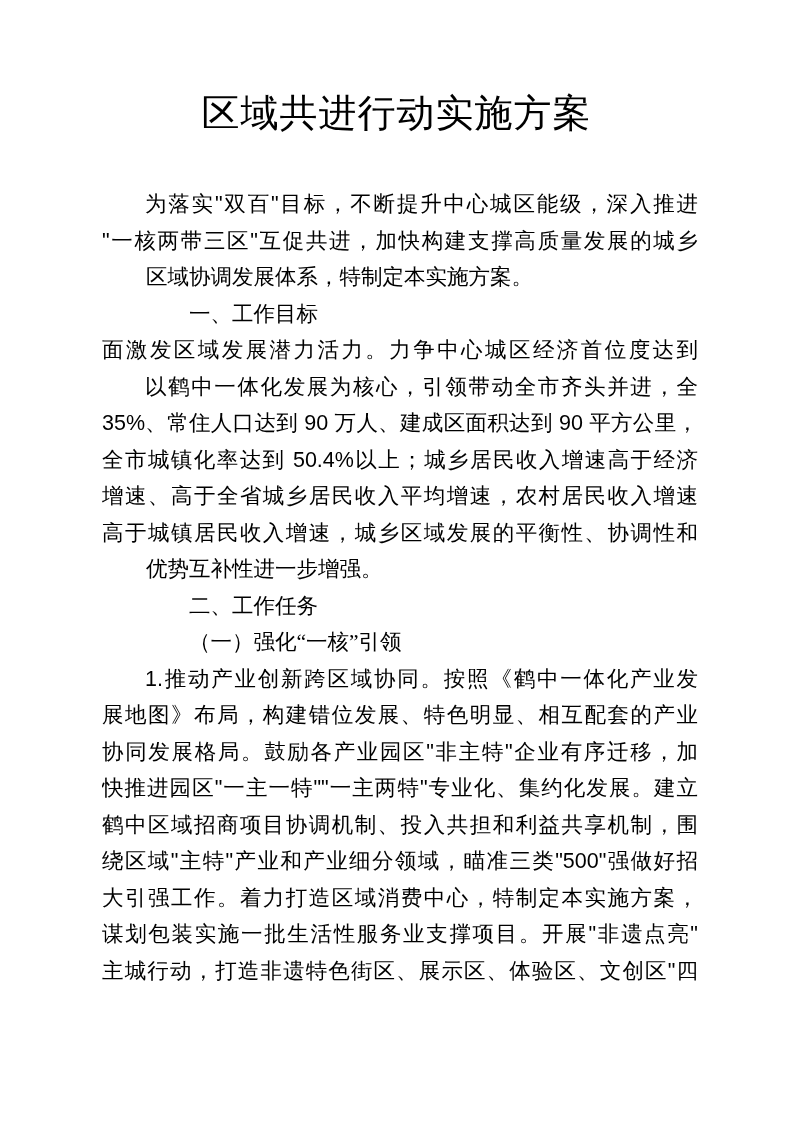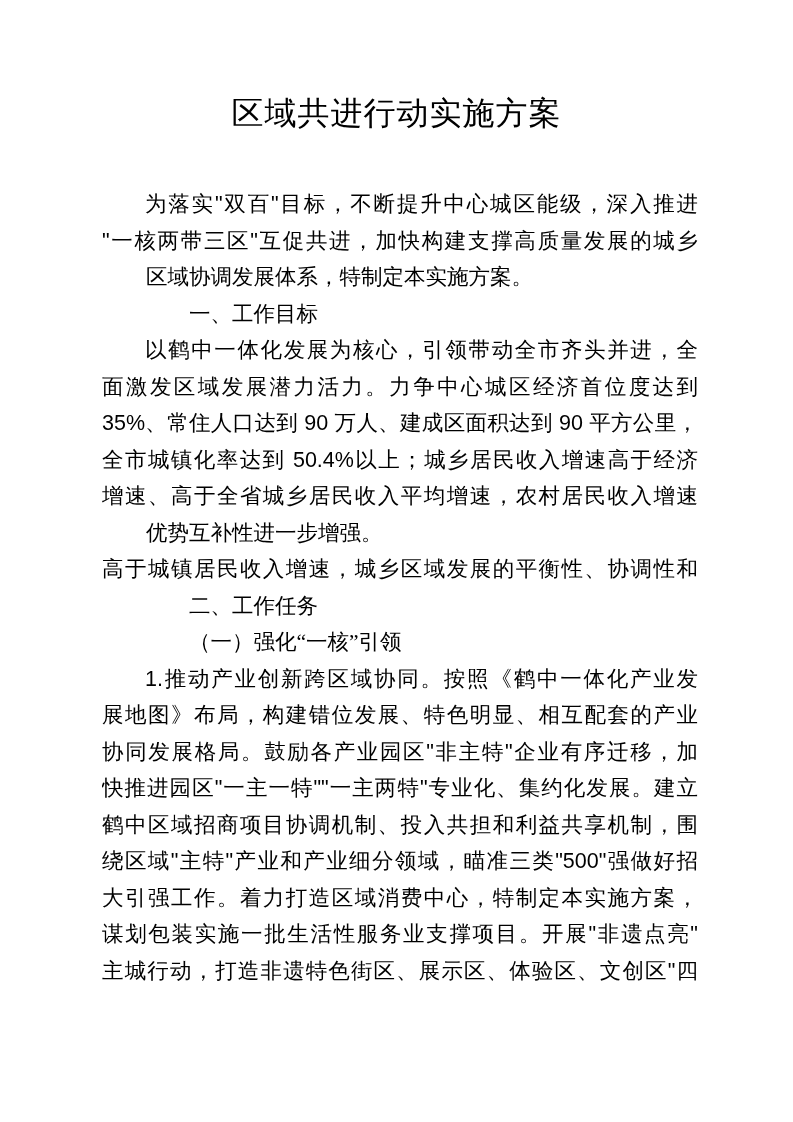--- a/index.html
+++ b/index.html
@@ -15,21 +15,21 @@
     color: #000000;
     font-family: "Liberation Sans", sans-serif;
     overflow: hidden;
   }
   .doc-title {
     position: absolute;
     top: 92px;
     left: 0;
     width: 100%;
     text-align: center;
-    font-size: 32px;
+    font-size: 38px;
     font-weight: 500;
     letter-spacing: 1px;
     line-height: 42px;
     color: #000000;
   }
   .doc-body {
     position: absolute;
     left: 102px;
     top: 186px;
     width: 596px;
@@ -65,27 +65,27 @@
   <div class="doc-body" id="doc-body">
       <div class="block p">
         <div class="line first">为落实"双百"目标，不断提升中心城区能级，深入推进</div>
         <div class="line">"一核两带三区"互促共进，加快构建支撑高质量发展的城乡</div>
         <div class="line plast">区域协调发展体系，特制定本实施方案。</div>
       </div>
       <div class="block h1">
         <div class="line first plast">一、工作目标</div>
       </div>
       <div class="block p">
+        <div class="line">面激发区域发展潜力活力。力争中心城区经济首位度达到</div>
         <div class="line first">以鹤中一体化发展为核心，引领带动全市齐头并进，全</div>
-        <div class="line">面激发区域发展潜力活力。力争中心城区经济首位度达到</div>
         <div class="line">35%、常住人口达到 90 万人、建成区面积达到 90 平方公里，</div>
         <div class="line">全市城镇化率达到 50.4%以上；城乡居民收入增速高于经济</div>
         <div class="line">增速、高于全省城乡居民收入平均增速，农村居民收入增速</div>
+        <div class="line">高于城镇居民收入增速，城乡区域发展的平衡性、协调性和</div>
         <div class="line plast">优势互补性进一步增强。</div>
-        <div class="line">高于城镇居民收入增速，城乡区域发展的平衡性、协调性和</div>
       </div>
       <div class="block h1">
         <div class="line first plast">二、工作任务</div>
       </div>
       <div class="block h3">
         <div class="line first plast">（一）强化“一核”引领</div>
       </div>
       <div class="block p">
         <div class="line first">1.推动产业创新跨区域协同。按照《鹤中一体化产业发</div>
         <div class="line">展地图》布局，构建错位发展、特色明显、相互配套的产业</div>

